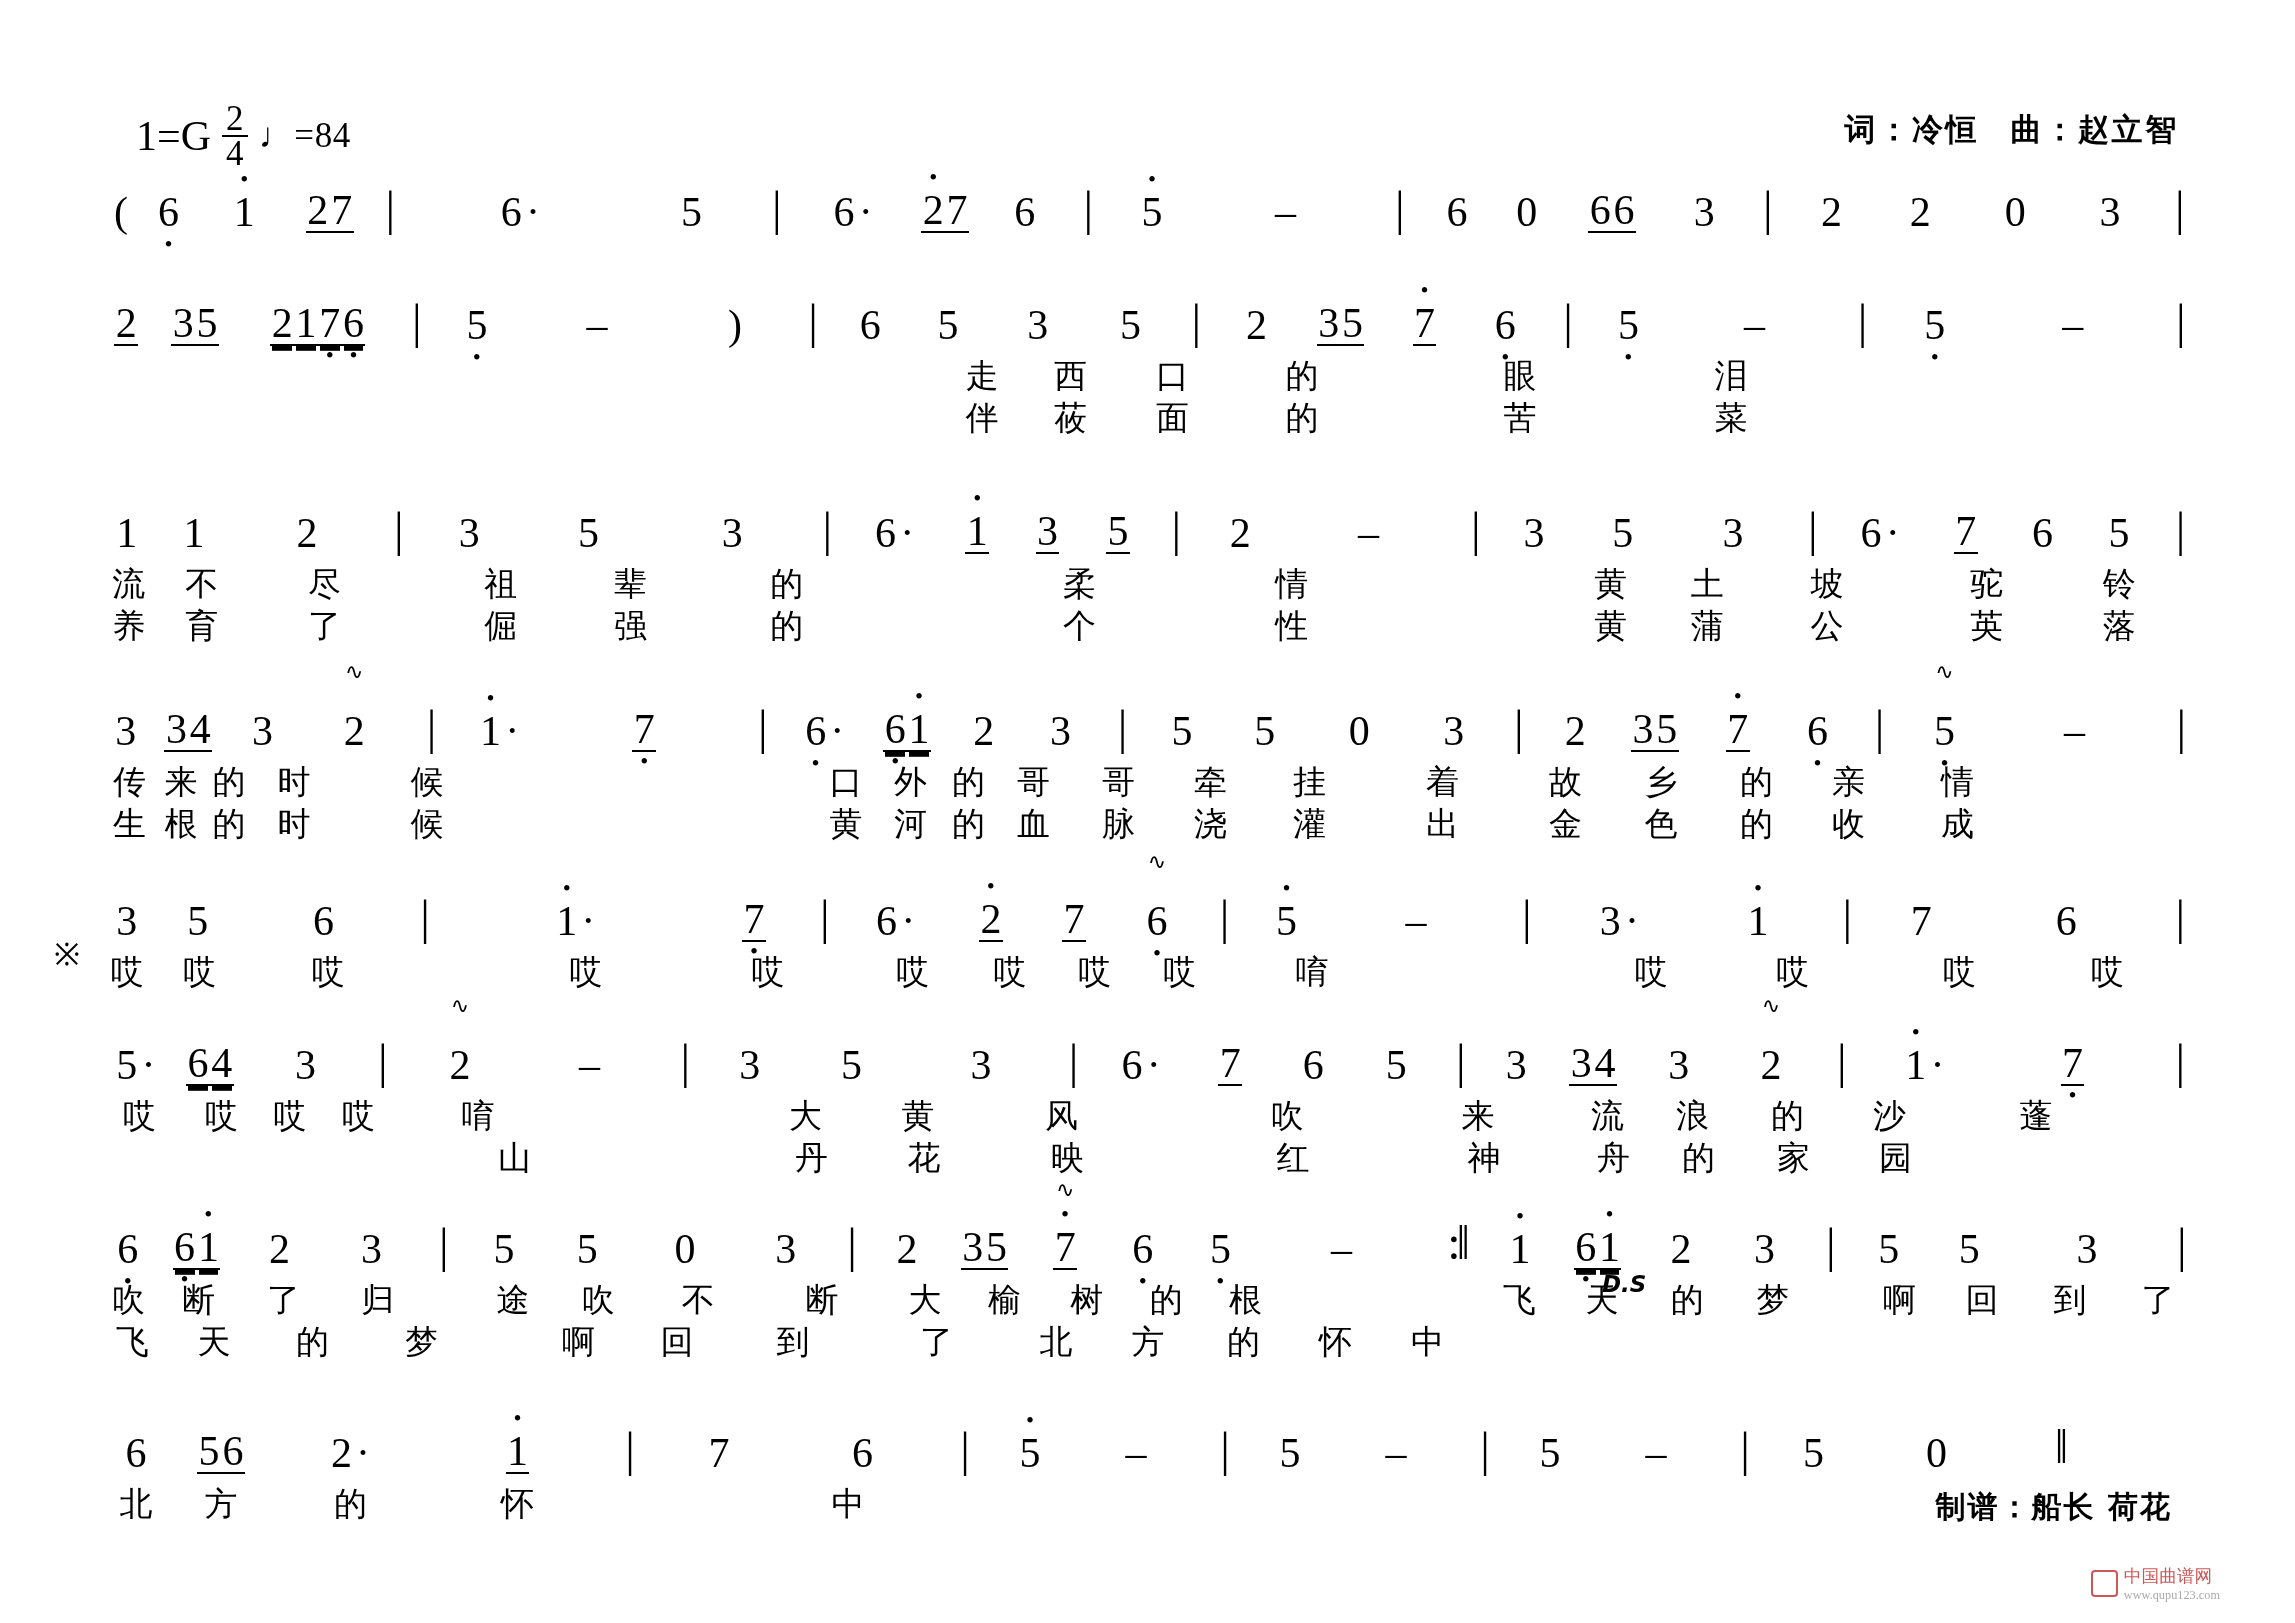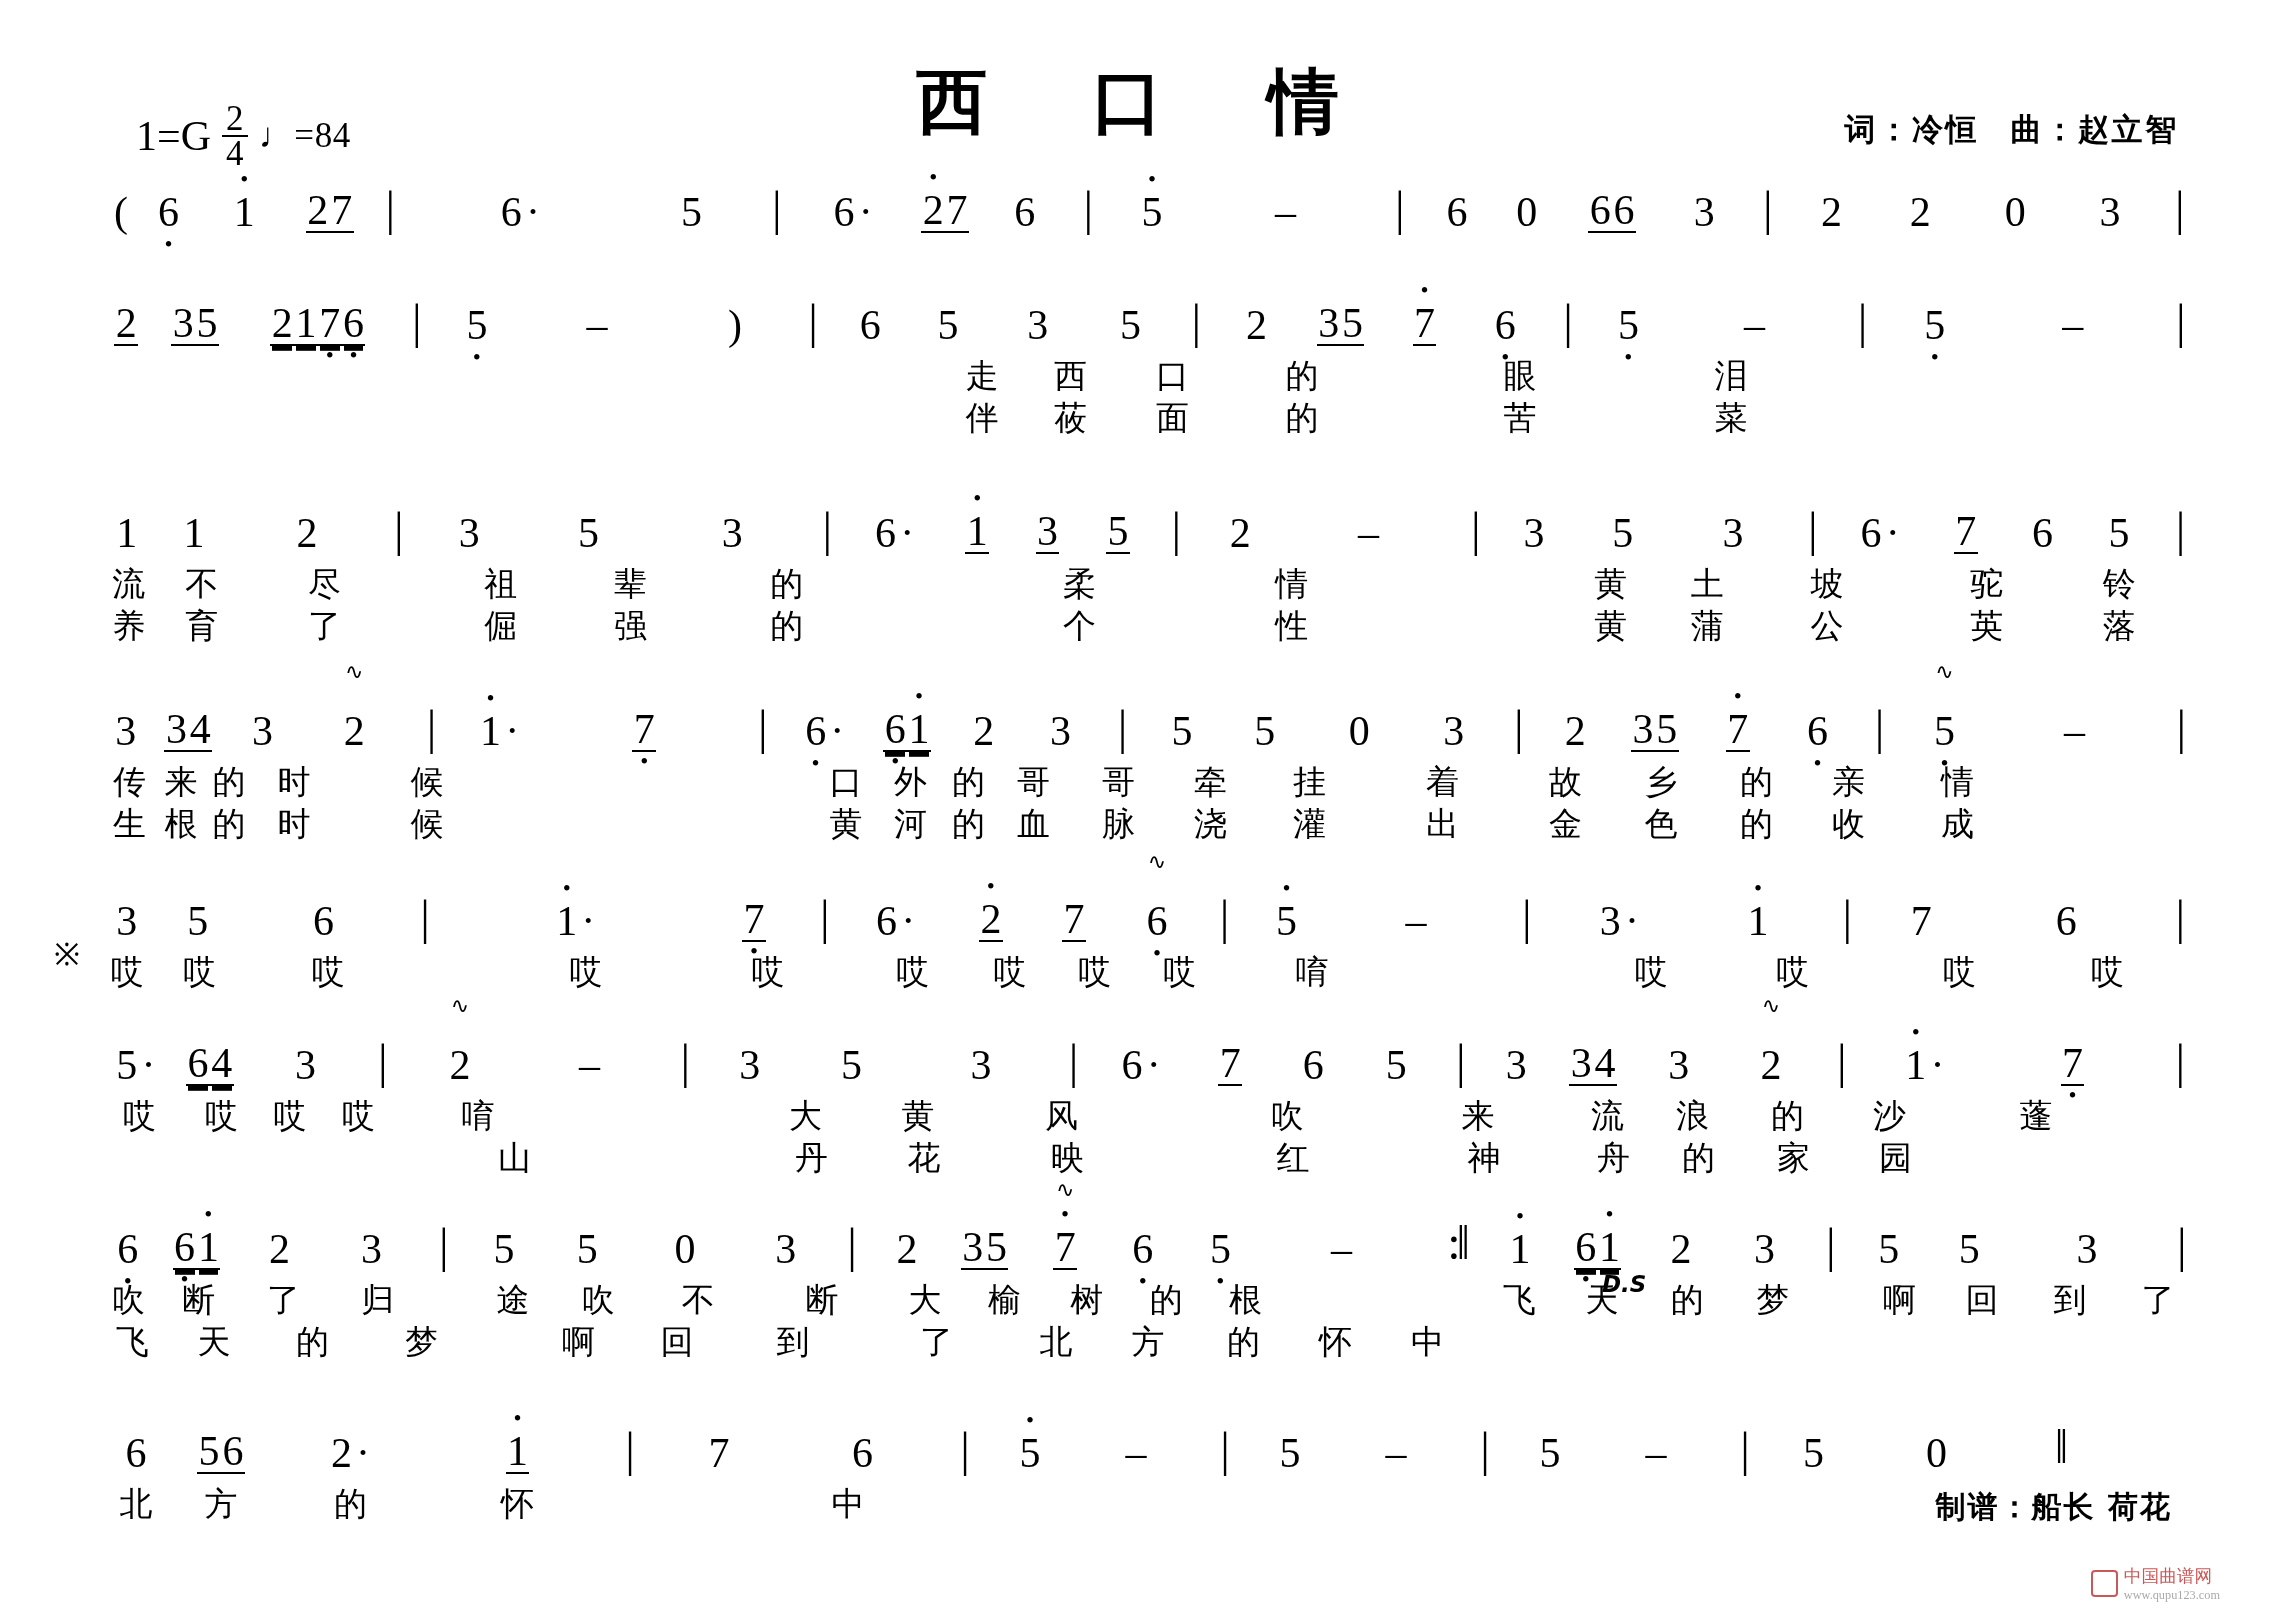--- a/index.html
+++ b/index.html
@@ -183,21 +183,20 @@
 
   <div class="key-sig">
     <span>1=G</span>
     <span class="frac">
       <span class="num">2</span>
       <span class="den">4</span>
     </span>
     <span class="tempo">♩=84</span>
   </div>
 
-  <div class="title">西 口 情</div>
 
   <div class="credits">
     <span>词：冷恒</span>
     <span>曲：赵立智</span>
   </div>
 
   <div class="system" style="top:170px">
     <div class="row-notes">
       <span class="cell" style="width:41px">
           <span class="note">(</span>

